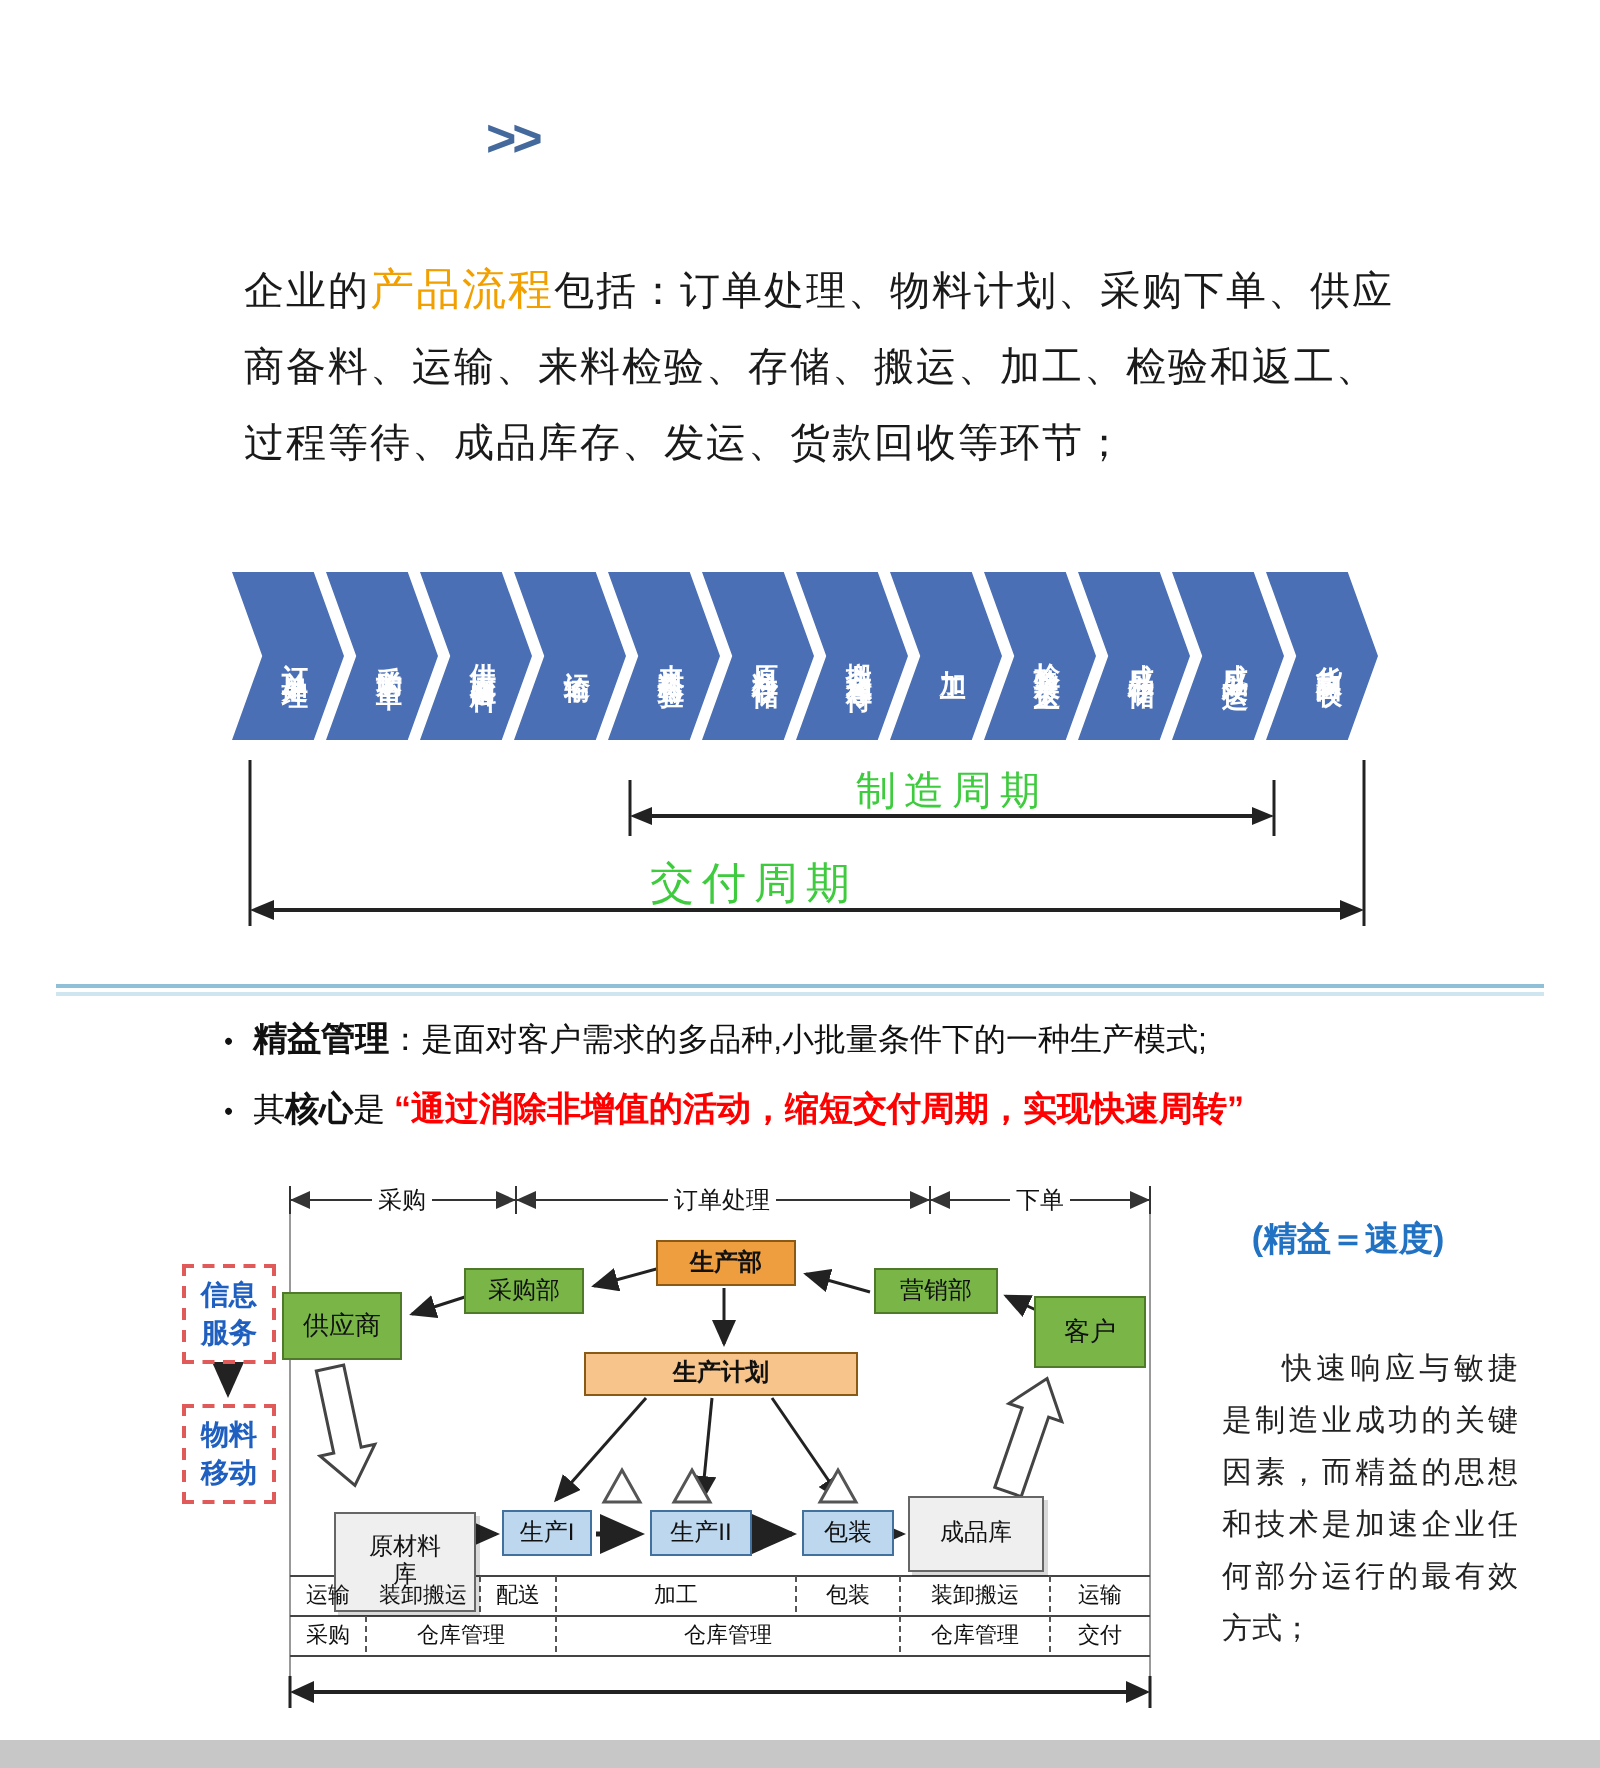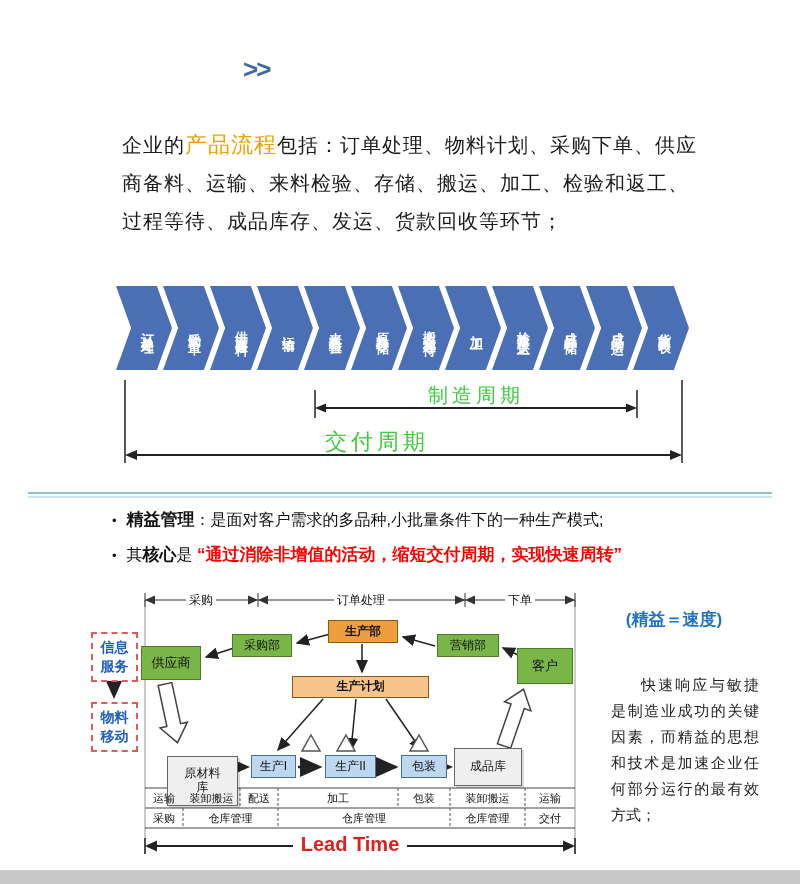--- a/index.html
+++ b/index.html
@@ -261,21 +261,20 @@
     <div class="rail-label" style="left:313px;top:201px;width:52px">包装</div>
     <div class="rail-label" style="left:365px;top:201px;width:75px">装卸搬运</div>
     <div class="rail-label" style="left:440px;top:201px;width:50px">运输</div>
 
     <div class="rail-label" style="left:60px;top:221px;width:38px">采购</div>
     <div class="rail-label" style="left:98px;top:221px;width:95px">仓库管理</div>
     <div class="rail-label" style="left:193px;top:221px;width:172px">仓库管理</div>
     <div class="rail-label" style="left:365px;top:221px;width:75px">仓库管理</div>
     <div class="rail-label" style="left:440px;top:221px;width:50px">交付</div>
 
-    <div class="leadtime"><span>Lead Time</span></div>
   </div>
 
   <div class="lean-head">
     <div class="l2">(精益＝速度)</div>
   </div>
   <div class="aside-body">快速响应与敏捷是制造业成功的关键因素，而精益的思想和技术是加速企业任何部分运行的最有效方式；</div>
 
   <div class="bottom-bar"></div>
 </div>
 

